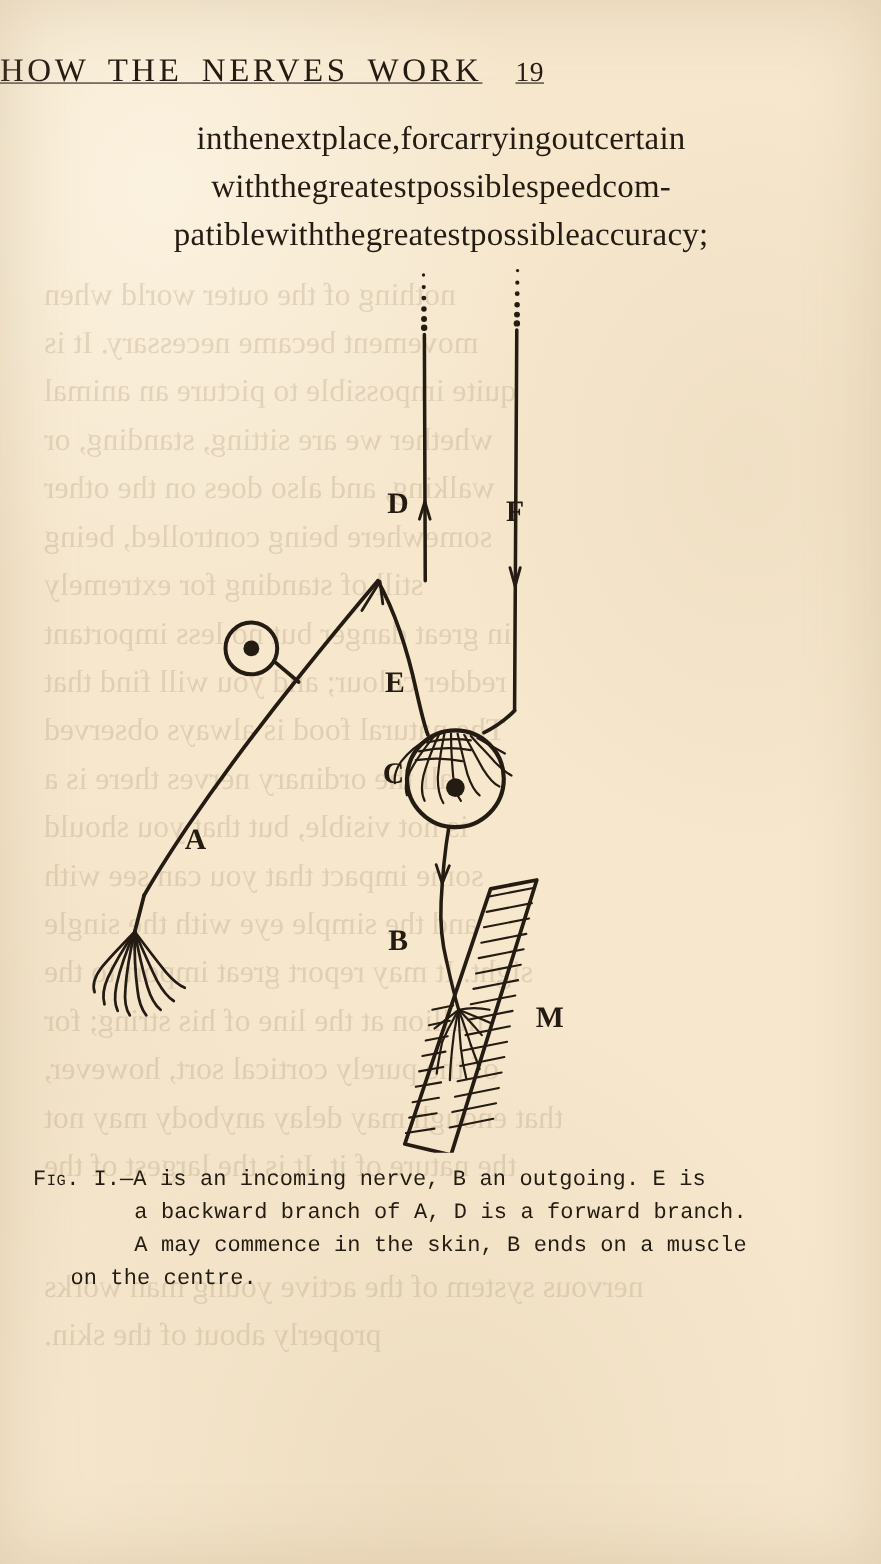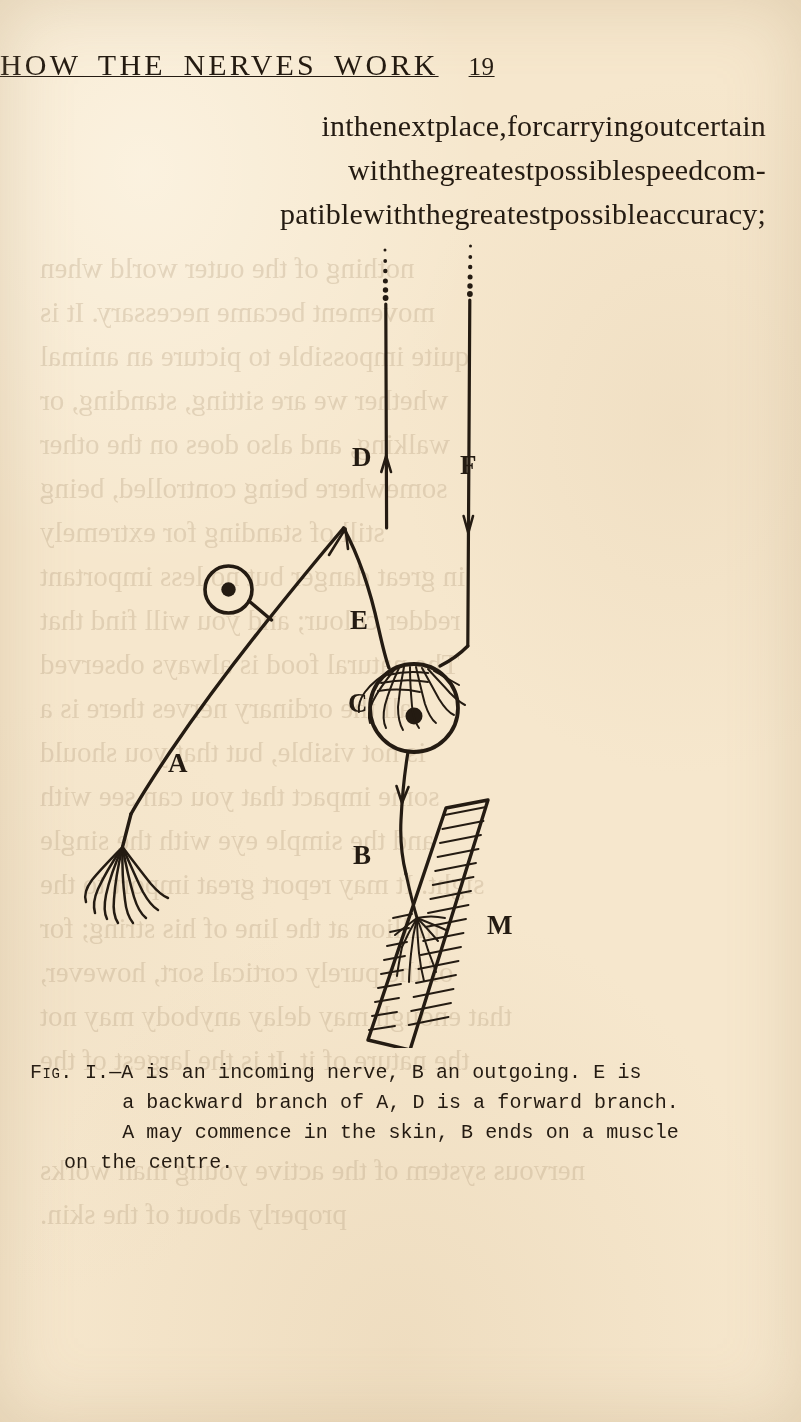--- a/index.html
+++ b/index.html
@@ -63,21 +63,21 @@
     width: 730px;
   }
   #bodytext .line {
     font-size: 30px;
     line-height: 44px;
     white-space: nowrap;
     letter-spacing: 0.2px;
   }
   #bodytext .line.just {
     display: flex;
-    justify-content: flex-end;
+    justify-content: center;
   }
 
   
   .ghost {
     position: absolute;
     color: #b9a384;
     opacity: 0.34;
     font-size: 29px;
     line-height: 44px;
     transform: scaleX(-1);

